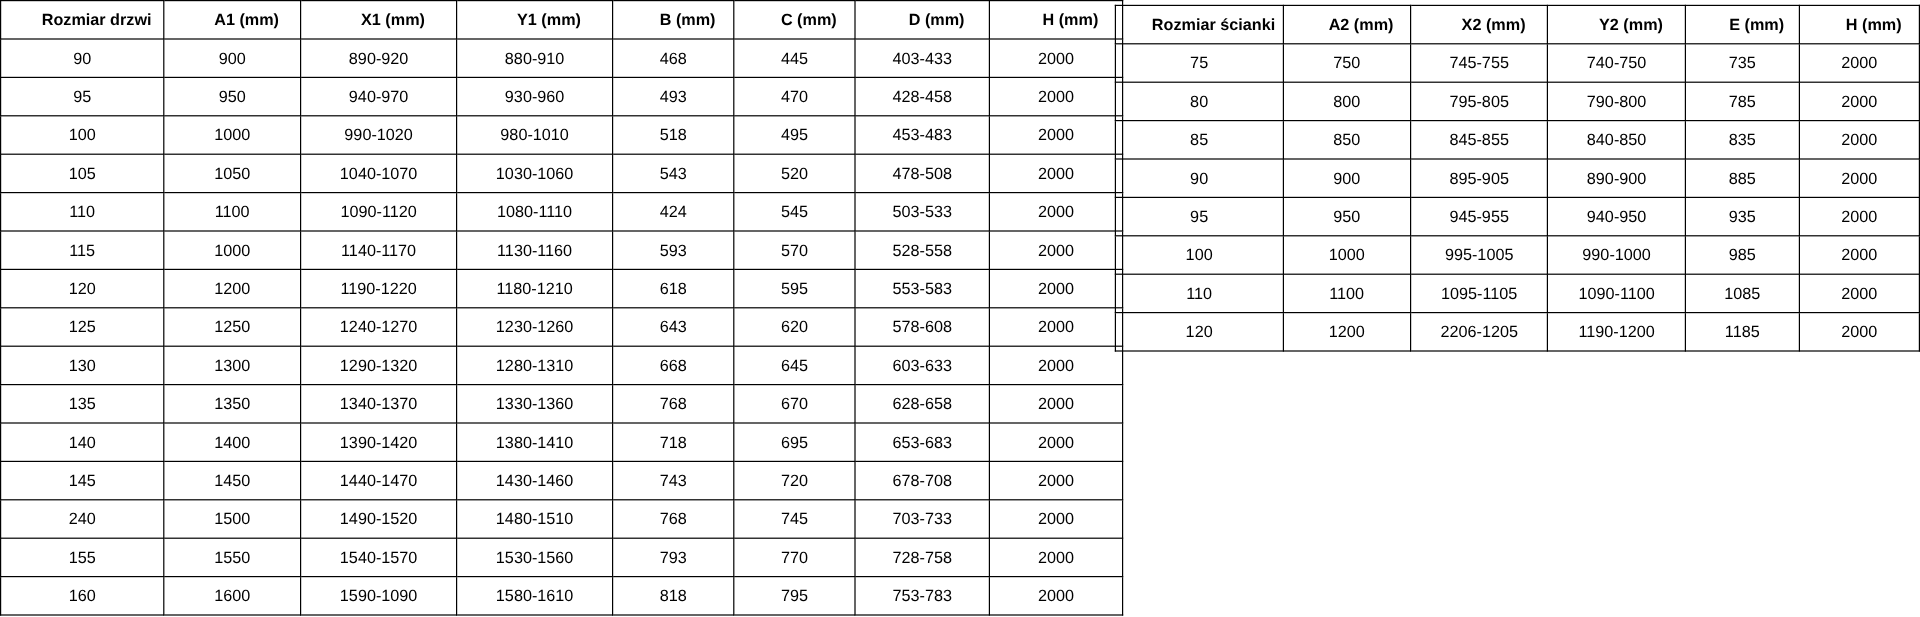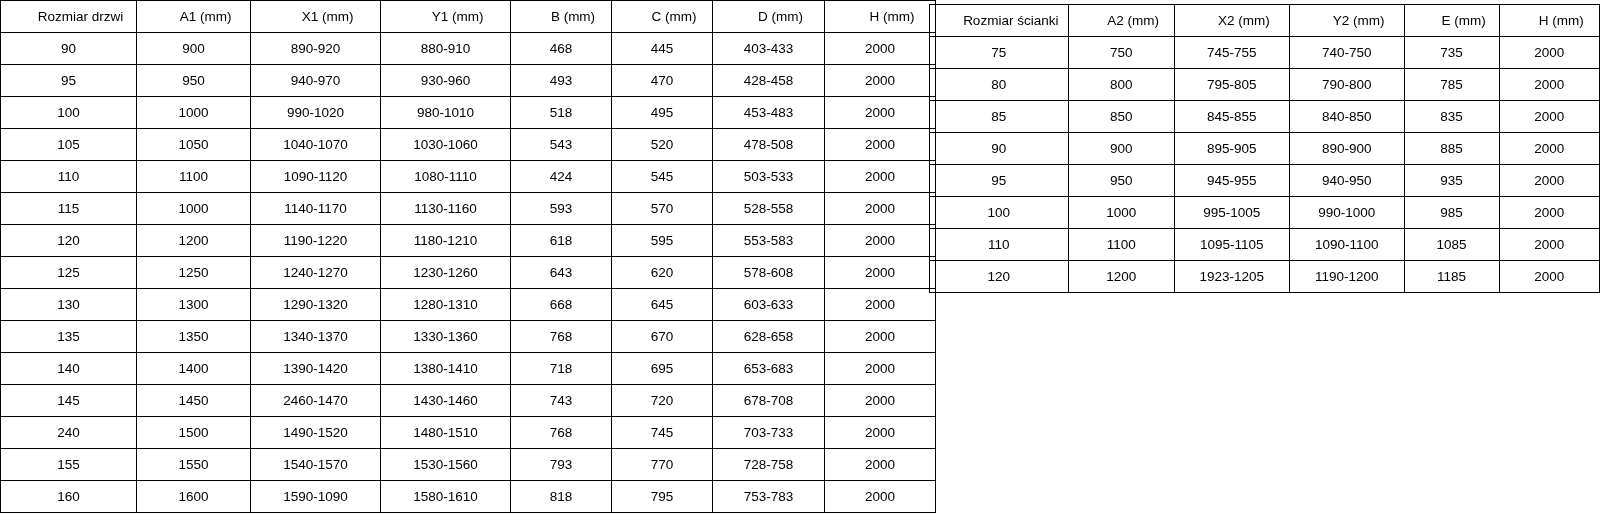--- a/index.html
+++ b/index.html
@@ -36,21 +36,21 @@
     text-align: center;
     vertical-align: middle;
     font-size: 13.5px;
     color: #000000;
     padding: 0;
     height: 31px;
     line-height: 31px;
     white-space: nowrap;
   }
   table.spec th {
-    font-weight: normal;
+    font-weight: bold;
     padding-left: 24px;
   }
   table.spec td {
     font-weight: normal;
   }
 
   
   #doors-table col.c0 { width: 136px; }
   #doors-table col.c1 { width: 114px; }
   #doors-table col.c2 { width: 130px; }
@@ -204,21 +204,21 @@
             <td>1390-1420</td>
             <td>1380-1410</td>
             <td>718</td>
             <td>695</td>
             <td>653-683</td>
             <td>2000</td>
           </tr>
           <tr>
             <td>145</td>
             <td>1450</td>
-            <td>2460-1470</td>
+            <td>1440-1470</td>
             <td>1430-1460</td>
             <td>743</td>
             <td>720</td>
             <td>678-708</td>
             <td>2000</td>
           </tr>
           <tr>
             <td>240</td>
             <td>1500</td>
             <td>1490-1520</td>
@@ -325,21 +325,21 @@
             <td>110</td>
             <td>1100</td>
             <td>1095-1105</td>
             <td>1090-1100</td>
             <td>1085</td>
             <td>2000</td>
           </tr>
           <tr>
             <td>120</td>
             <td>1200</td>
-            <td>1923-1205</td>
+            <td>2206-1205</td>
             <td>1190-1200</td>
             <td>1185</td>
             <td>2000</td>
           </tr>
         </tbody>
     </table>
   </div>
 
 </div>
 

